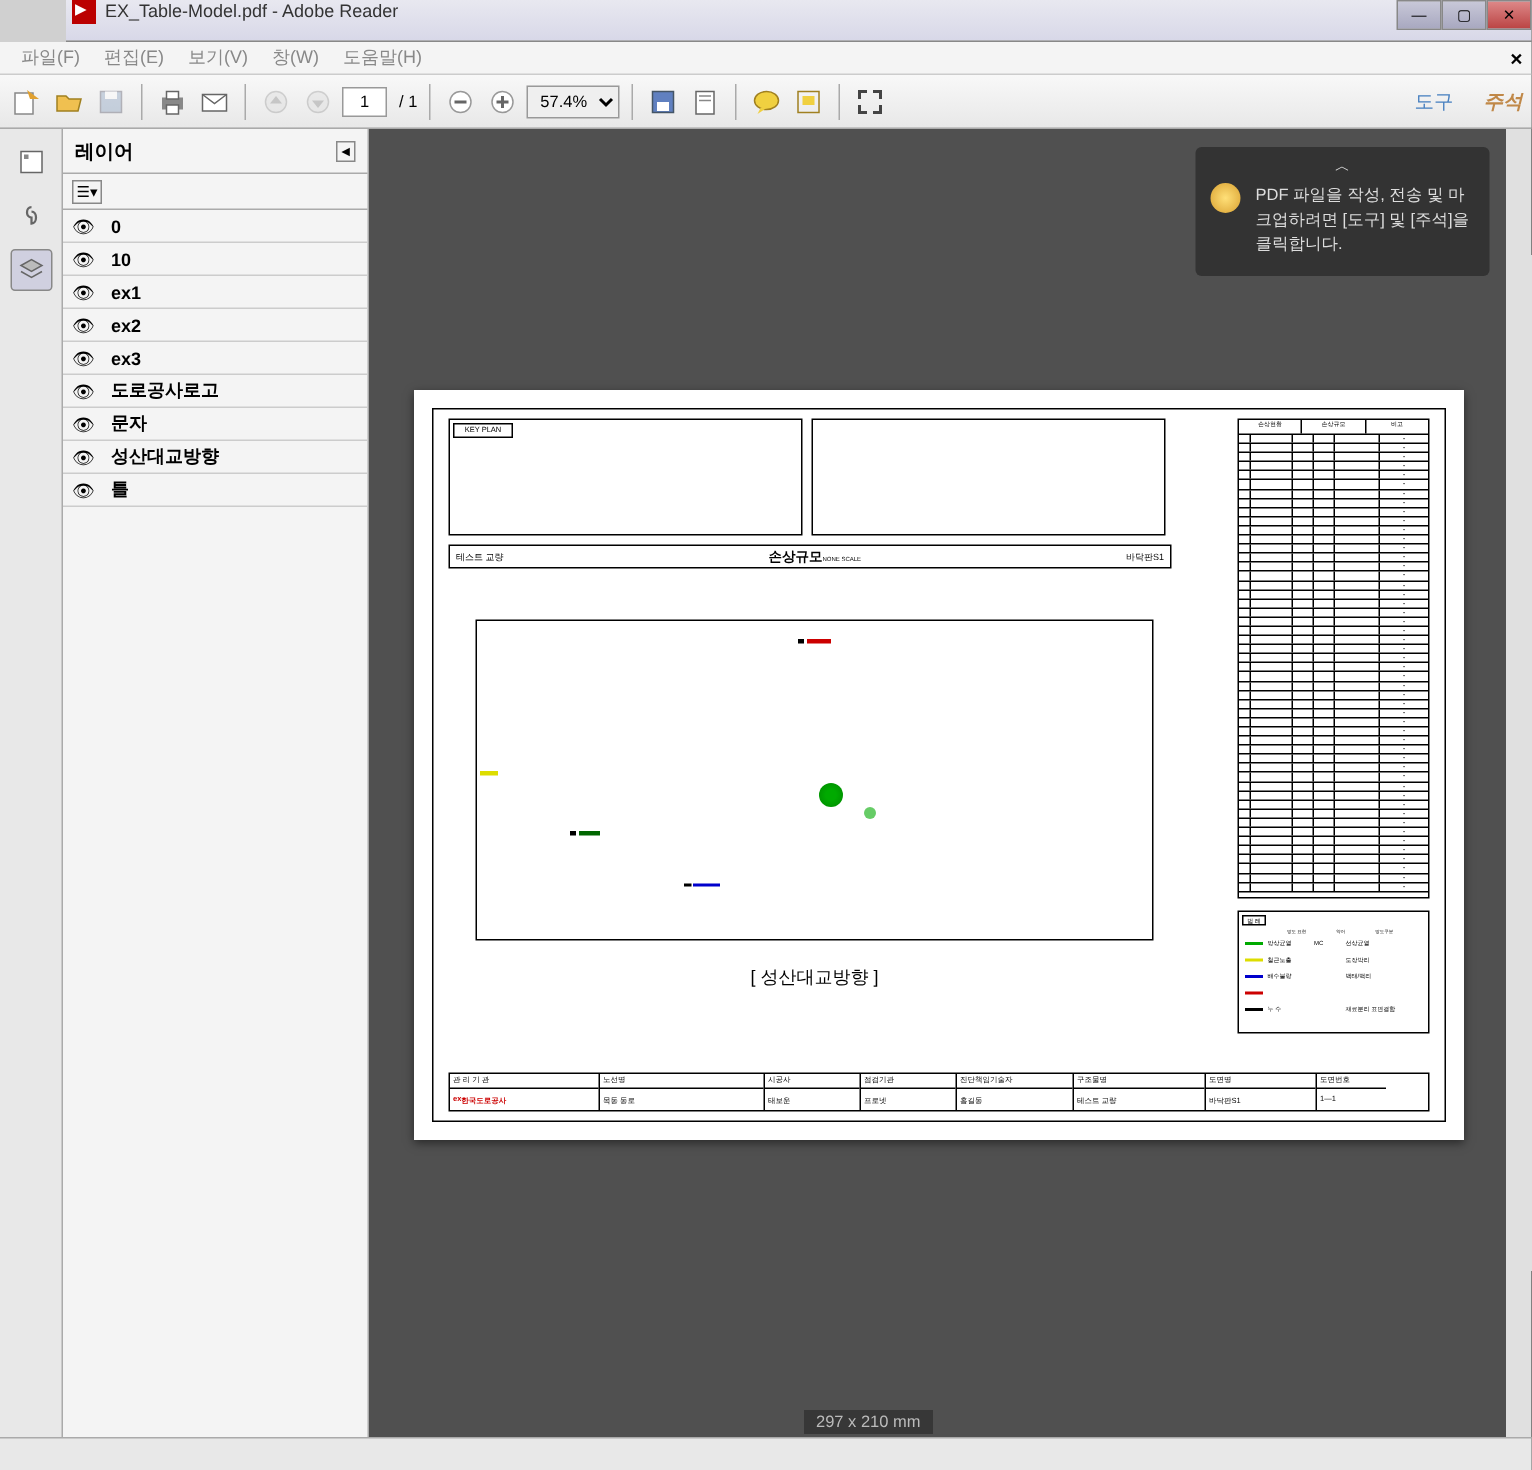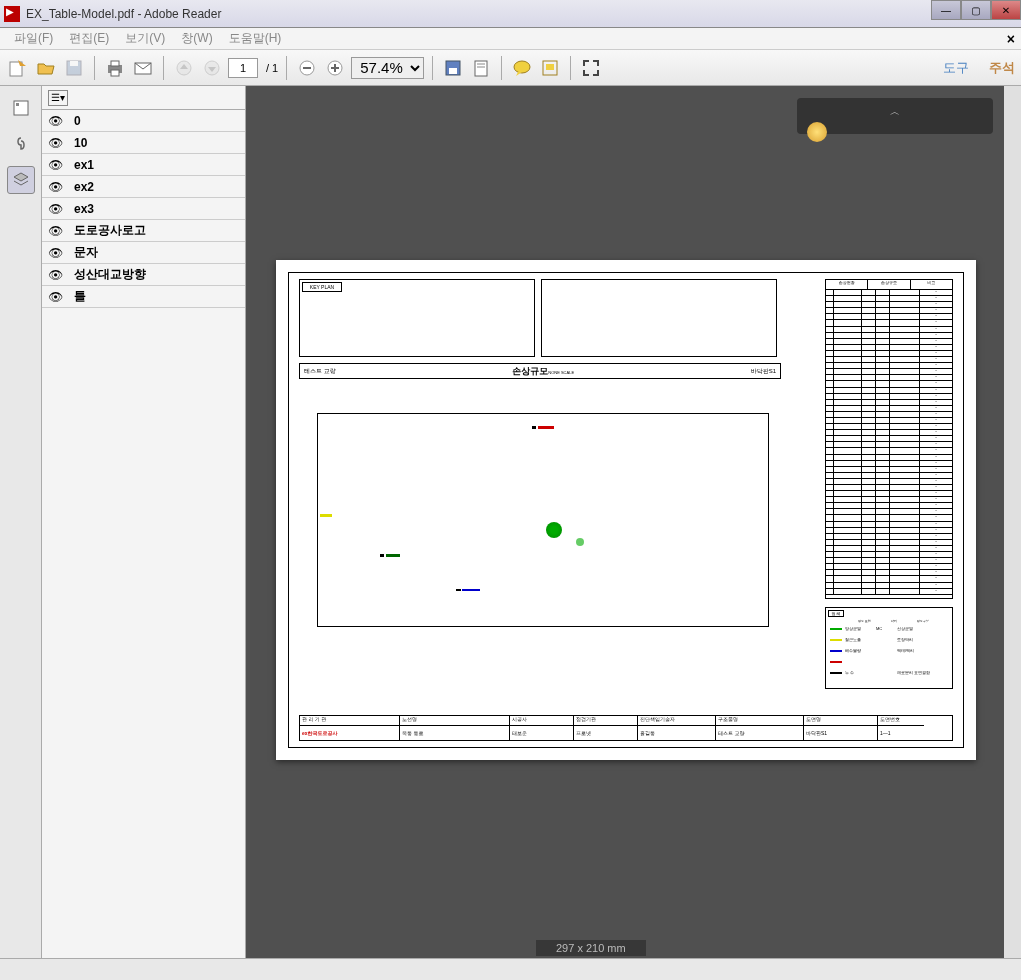--- a/index.html
+++ b/index.html
@@ -1,38 +1,38 @@
 <!DOCTYPE html>
 <html><head>
 <meta charset="utf-8">
 <style>
 * { margin: 0; padding: 0; box-sizing: border-box; font-family: "Malgun Gothic", sans-serif; }
 body { width: 1021px; height: 980px; background: #d0d0d0; overflow: hidden; }
 
-.titlebar { height: 28px; background: linear-gradient(#e8e8f0, #d8d8e8); display: flex; align-items: center; padding: 0 4px; border-bottom: 1px solid #888; position: relative; }
+.titlebar { height: 28px; background: linear-gradient(#e8e8f0, #d8d8e8); display: flex; padding: 0 4px; border-bottom: 1px solid #888; position: relative; margin-left: 44px; }
 .titlebar .app-icon { width: 16px; height: 16px; background: #b00; margin-right: 6px; position: relative; }
 .titlebar .app-icon::after { content: "▶"; color: #fff; font-size: 10px; position: absolute; left: 2px; top: 0; }
 .titlebar .title { font-size: 12px; color: #333; }
 .win-controls { position: absolute; right: 0; top: 0; display: flex; }
 .win-btn { width: 30px; height: 20px; background: linear-gradient(#c8c8d8, #a8a8c0); border: 1px solid #888; display: flex; align-items: center; justify-content: center; font-size: 10px; cursor: pointer; }
 .win-btn.close { background: linear-gradient(#d88, #b44); }
 
 .menubar { height: 22px; background: #f4f4f4; display: flex; align-items: center; padding: 0 6px; border-bottom: 1px solid #ccc; position: relative; }
 .menubar .menu-item { font-size: 12px; color: #888; padding: 0 8px; cursor: pointer; }
 .menubar .close-x { position: absolute; right: 6px; font-size: 14px; font-weight: bold; cursor: pointer; }
 
 .toolbar { height: 36px; background: linear-gradient(#f8f8f8, #e8e8e8); display: flex; align-items: center; padding: 0 6px; border-bottom: 1px solid #aaa; gap: 4px; }
 .tb-icon { width: 24px; height: 24px; display: flex; align-items: center; justify-content: center; cursor: pointer; border-radius: 2px; }
 .tb-sep { width: 1px; height: 24px; background: #aaa; margin: 0 4px; }
 .page-input { width: 30px; height: 20px; border: 1px solid #999; text-align: center; font-size: 11px; }
 .page-total { font-size: 11px; margin-left: 4px; }
-.zoom-select { height: 22px; border: 1px solid #999; font-size: 15px; padding: 0 4px; }
+.zoom-select { height: 22px; border: 1px solid #999; font-size: 11px; padding: 0 4px; }
 .tb-right { margin-left: auto; display: flex; gap: 20px; }
 .tb-link { font-size: 13px; color: #4880c0; cursor: pointer; }
-.tb-link.annotate { color: #c08848; font-weight: bold; }
+.tb-link.annotate { color: #c08848; font-weight: bold; font-style: italic; }
 
 .body-area { display: flex; height: calc(100% - 86px - 22px); background: #505050; }
 
 .left-rail { width: 42px; background: #e8e8e8; border-right: 1px solid #aaa; display: flex; flex-direction: column; align-items: center; padding-top: 8px; gap: 8px; }
 .rail-icon { width: 28px; height: 28px; display: flex; align-items: center; justify-content: center; cursor: pointer; border-radius: 3px; }
 .rail-icon.active { background: #d0d0e0; border: 1px solid #888; }
 
 .layers-panel { width: 204px; background: #f4f4f4; border-right: 1px solid #aaa; display: flex; flex-direction: column; }
 .panel-header { height: 30px; display: flex; align-items: center; padding: 0 8px; font-size: 13px; font-weight: bold; border-bottom: 1px solid #aaa; }
 .panel-header .collapse { margin-left: auto; font-size: 10px; cursor: pointer; border: 1px solid #888; padding: 0 3px; }
@@ -99,21 +99,21 @@
 .legend-table .sw { width: 12px; height: 2px; }
 .legend-table .lt-headers { display: flex; gap: 20px; padding-left: 32px; font-size: 3px; }
 
 .bottom-strip { position: absolute; left: 10px; bottom: 6px; right: 10px; height: 26px; border: 1px solid #000; display: flex; }
 .bs-cell { border-right: 1px solid #000; display: flex; flex-direction: column; }
 .bs-cell:last-child { border-right: none; }
 .bs-cell .h { height: 10px; border-bottom: 1px solid #000; font-size: 5px; padding: 0 2px; }
 .bs-cell .v { flex: 1; font-size: 5px; padding: 1px 2px; display: flex; align-items: center; }
 .bs-cell.logo .v { color: #c00; font-weight: bold; }
 
-.doc-size-label { position: absolute; left: 290px; bottom: 2px; color: #bbb; font-size: 11px; background: rgba(0,0,0,0.3); padding: 2px 20px; }
+.doc-size-label { position: absolute; left: 290px; bottom: 2px; color: #bbb; font-size: 11px; background: rgba(0,0,0,0.3); padding: 2px 8px; }
 
 .statusbar { height: 22px; background: #e8e8e8; border-top: 1px solid #aaa; }
 </style>
 </head>
 <body>
 
 <div class="titlebar">
   <div class="app-icon"></div>
   <div class="title">EX_Table-Model.pdf - Adobe Reader</div>
   <div class="win-controls">
@@ -251,20 +251,24 @@
     </div>
     <div class="rail-icon active">
       <svg width="18" height="18">
           <path d="M2 6 L9 2 L16 6 L9 10 Z" fill="#bbb" stroke="#666"></path>
           <path d="M2 10 L9 14 L16 10" fill="none" stroke="#666"></path>
         </svg>
     </div>
   </div>
 
   <div class="layers-panel">
+    <div class="panel-header">
+      <span>레이어</span>
+      <span class="collapse">◂</span>
+    </div>
     <div class="panel-tools">
       <div class="opt-icon">☰▾</div>
     </div>
     <div class="layer-list" id="layer-list">
         <div class="layer-row">
           <span class="eye">👁</span>
           <span class="name">0</span>
         </div>
         <div class="layer-row">
           <span class="eye">👁</span>
@@ -300,20 +304,21 @@
         </div>
       </div>
   </div>
 
   <div class="doc-viewport">
     <div class="scrollbar-v"></div>
 
     <div class="tooltip-box">
       <div class="chev">︿</div>
       <div class="bulb"></div>
+      <div>PDF 파일을 작성, 전송 및 마크업하려면 [도구] 및 [주석]을 클릭합니다.</div>
     </div>
 
     <div class="page">
       <div class="page-frame">
 
         <div class="top-boxes">
           <div class="key-plan">
             <div class="kp-label">KEY PLAN</div>
           </div>
           <div class="mini-box"></div>
@@ -329,20 +334,21 @@
 
         <div class="plan-area">
           <div class="mark m1"></div>
           <div class="mark m2"></div>
           <div class="mark m3"></div>
           <div class="mark m4"></div>
           <div class="mark m5"></div>
           <div class="mark m6"></div>
         </div>
 
+        <div class="plan-caption">[ 성산대교방향 ]</div>
 
         <div class="side-table">
           <div class="st-header">
             <div>손상현황</div>
             <div>손상규모</div>
             <div>비고</div>
           </div>
           <div class="st-rows" id="st-rows">
               <div class="st-row">
                 <div></div>

